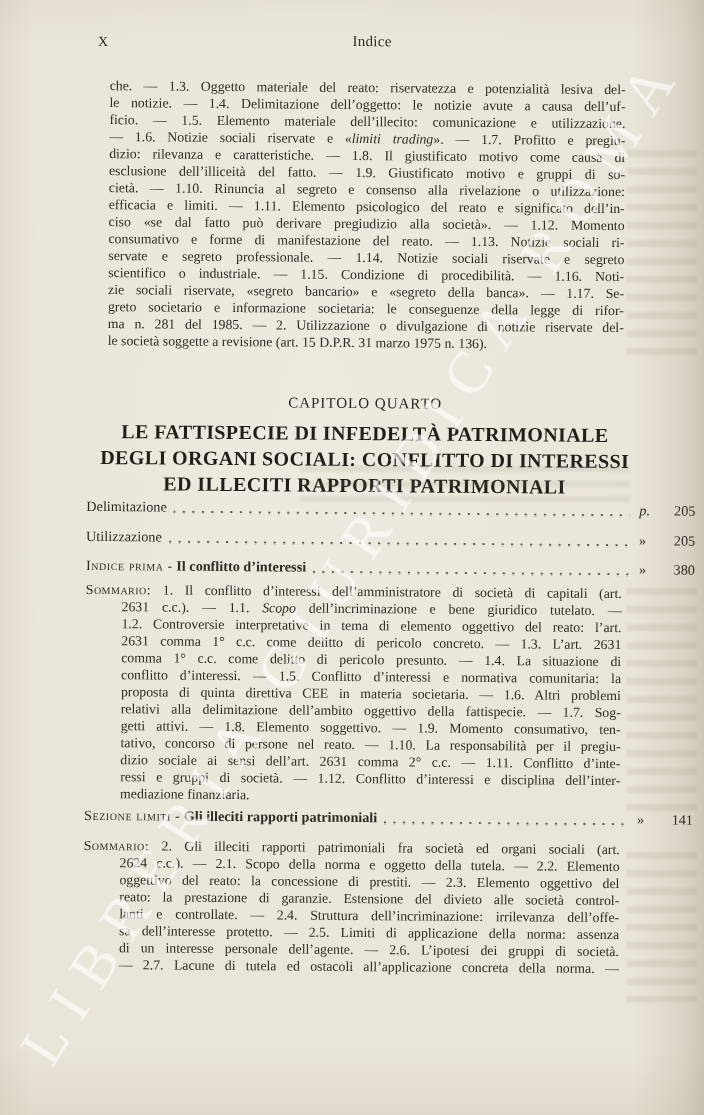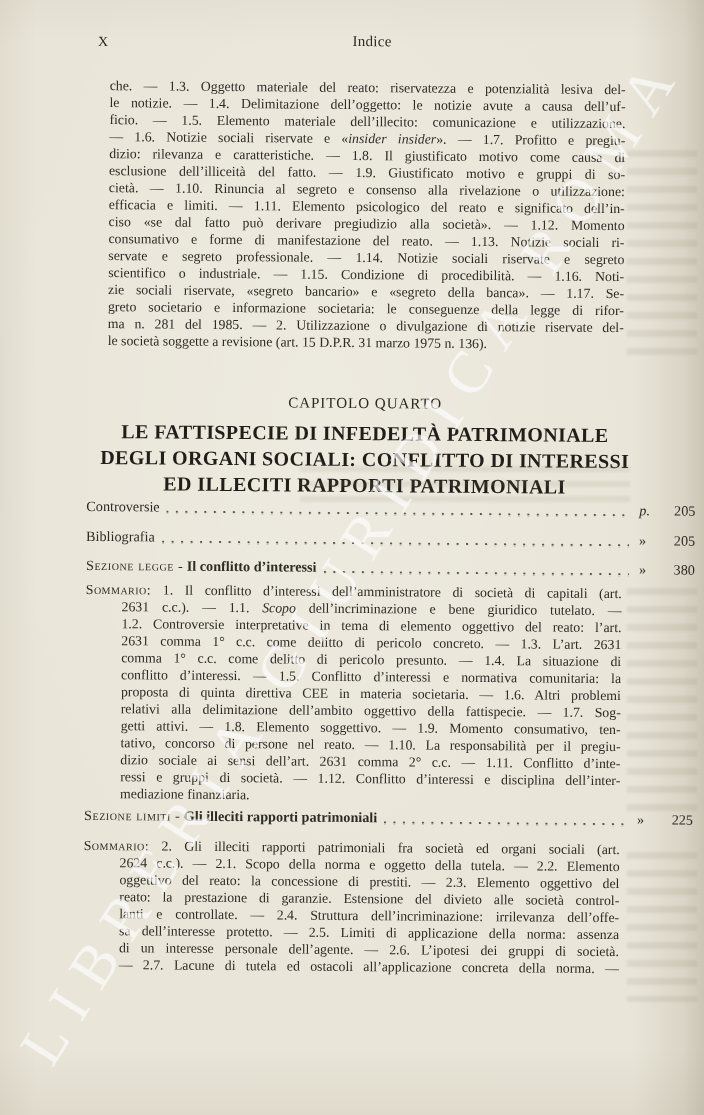--- a/index.html
+++ b/index.html
@@ -92,21 +92,21 @@
 <div class="page">
   <div class="content">
 
     <div class="folio">X</div>
     <div class="running-title">Indice</div>
 
     <div class="para-cont">
         <div class="line">che. — 1.3. Oggetto materiale del reato: riservatezza e potenzialità lesiva del-</div>
         <div class="line">le notizie. — 1.4. Delimitazione dell’oggetto: le notizie avute a causa dell’uf-</div>
         <div class="line">ficio. — 1.5. Elemento materiale dell’illecito: comunicazione e utilizzazione.</div>
-        <div class="line">— 1.6. Notizie sociali riservate e «<i>insider insider</i>». — 1.7. Profitto e pregiu-</div>
+        <div class="line">— 1.6. Notizie sociali riservate e «<i>limiti trading</i>». — 1.7. Profitto e pregiu-</div>
         <div class="line">dizio: rilevanza e caratteristiche. — 1.8. Il giustificato motivo come causa di</div>
         <div class="line">esclusione dell’illiceità del fatto. — 1.9. Giustificato motivo e gruppi di so-</div>
         <div class="line">cietà. — 1.10. Rinuncia al segreto e consenso alla rivelazione o utilizzazione:</div>
         <div class="line">efficacia e limiti. — 1.11. Elemento psicologico del reato e significato dell’in-</div>
         <div class="line">ciso «se dal fatto può derivare pregiudizio alla società». — 1.12. Momento</div>
         <div class="line">consumativo e forme di manifestazione del reato. — 1.13. Notizie sociali ri-</div>
         <div class="line">servate e segreto professionale. — 1.14. Notizie sociali riservate e segreto</div>
         <div class="line">scientifico o industriale. — 1.15. Condizione di procedibilità. — 1.16. Noti-</div>
         <div class="line">zie sociali riservate, «segreto bancario» e «segreto della banca». — 1.17. Se-</div>
         <div class="line">greto societario e informazione societaria: le conseguenze della legge di rifor-</div>
@@ -116,37 +116,37 @@
 
     <div class="kicker">CAPITOLO QUARTO</div>
     <div class="main-title">
       <div>LE FATTISPECIE DI INFEDELTÀ PATRIMONIALE</div>
       <div>DEGLI ORGANI SOCIALI: CONFLITTO DI INTERESSI</div>
       <div>ED ILLECITI RAPPORTI PATRIMONIALI</div>
     </div>
 
     <div class="toc-top">
       <div class="trow">
-          <span>Controversie</span>
+          <span>Delimitazione</span>
           <span class="dots"></span>
           <span class="pagecol">
             <span class="sym it">p.</span>
             <span class="num">205</span>
           </span>
         </div>
       <div class="trow">
-          <span>Bibliografia</span>
+          <span>Utilizzazione</span>
           <span class="dots"></span>
           <span class="pagecol">
             <span class="sym">»</span>
             <span class="num">205</span>
           </span>
         </div>
       <div class="trow">
-          <span class="sc">Sezione legge</span>
+          <span class="sc">Indice prima</span>
           <span class="sep">-</span>
           <span class="b">Il conflitto d’interessi</span>
           <span class="dots"></span>
           <span class="pagecol">
             <span class="sym">»</span>
             <span class="num">380</span>
           </span>
         </div>
     </div>
 
@@ -167,21 +167,21 @@
       </div>
 
     <div class="sez-second">
       <div class="trow">
           <span class="sc">Sezione limiti</span>
           <span class="sep">-</span>
           <span class="b">Gli illeciti rapporti patrimoniali</span>
           <span class="dots"></span>
           <span class="pagecol">
             <span class="sym">»</span>
-            <span class="num">225</span>
+            <span class="num">141</span>
           </span>
         </div>
     </div>
 
     <div class="som som2">
         <div class="line"><span class="sc">Sommario:</span> 2. Gli illeciti rapporti patrimoniali fra società ed organi sociali (art.</div>
         <div class="line">2624 c.c.). — 2.1. Scopo della norma e oggetto della tutela. — 2.2. Elemento</div>
         <div class="line">oggettivo del reato: la concessione di prestiti. — 2.3. Elemento oggettivo del</div>
         <div class="line">reato: la prestazione di garanzie. Estensione del divieto alle società control-</div>
         <div class="line">lanti e controllate. — 2.4. Struttura dell’incriminazione: irrilevanza dell’offe-</div>

